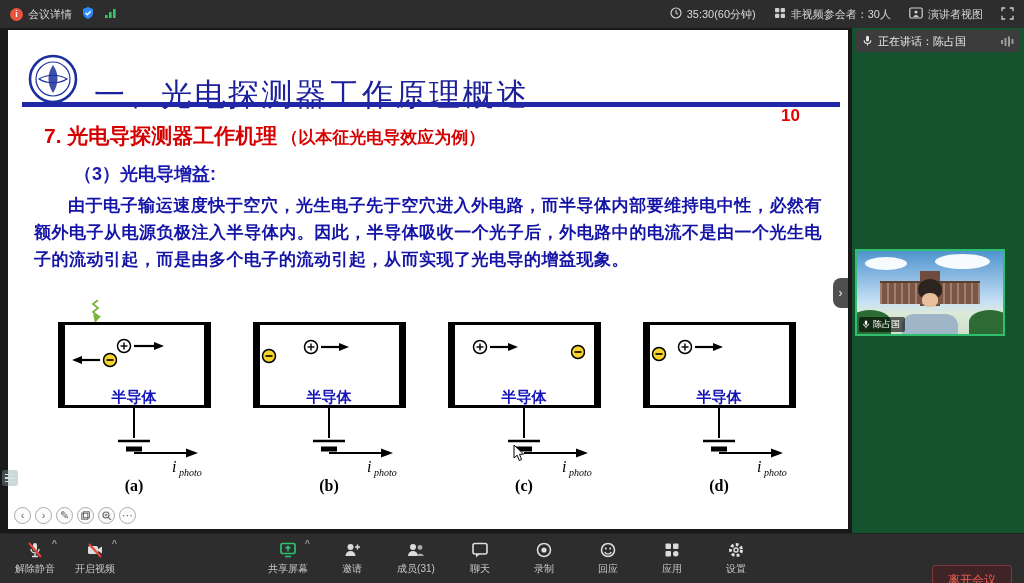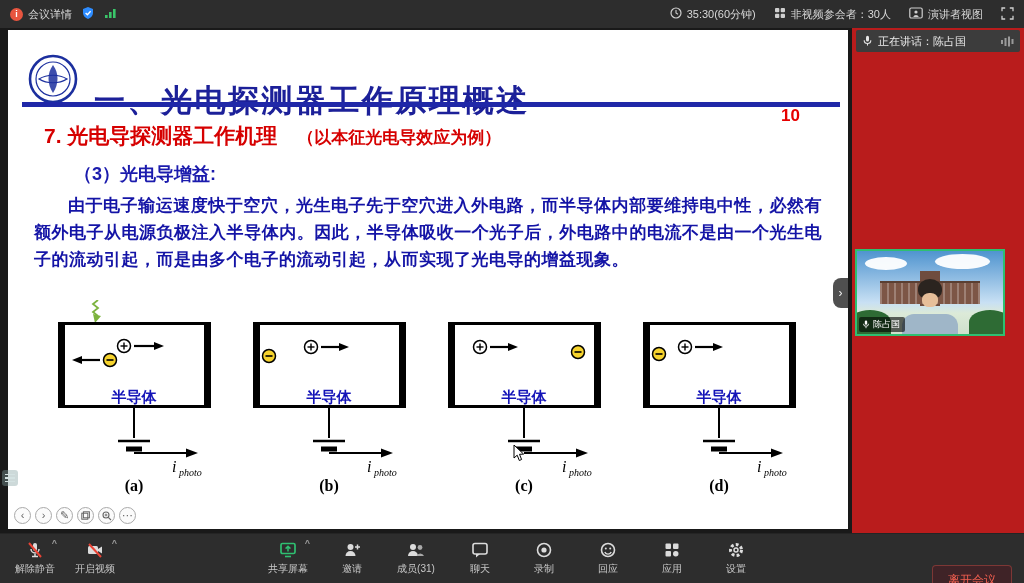--- a/index.html
+++ b/index.html
@@ -14,28 +14,28 @@
   .tb-right { display:flex; align-items:center; gap:18px; }
   .tb-item { display:flex; align-items:center; gap:5px; white-space:nowrap; }
   .info-badge { width:13px; height:13px; border-radius:50%; background:#e8553f; color:#fff;
                 font-size:9px; font-weight:bold; display:flex; align-items:center; justify-content:center; }
 
   
   .main { position:absolute; top:28px; left:0; right:0; bottom:50px; background:#191919; }
 
   .slide { position:absolute; left:8px; top:2px; width:840px; height:499px; background:#ffffff; }
 
-  .slide-title { position:absolute; left:86px; top:50px; font-size:31px; font-weight:bold;
+  .slide-title { position:absolute; left:86px; top:44px; font-size:31px; font-weight:normal;
                  color:#1c2099; letter-spacing:2.5px; white-space:nowrap;text-align:right; }
   .logo { position:absolute; left:20px; top:24px; }
   .title-rule { position:absolute; left:14px; top:72px; width:818px; height:5px; background:#2028a8; }
   .page-num { position:absolute; right:48px; top:76px; color:#e60000; font-weight:bold; font-size:17px; }
   .sec-heading { position:absolute; left:36px; top:92px; color:#d60000; font-weight:bold;
                  font-size:21px; white-space:nowrap; }
-  .sec-note { font-size:17px; margin-left:20px; }
+  .sec-note { font-size:17px; margin-left:4px; }
   .sub-heading { position:absolute; left:66px; top:132px; color:#1b1bad; font-weight:bold; font-size:18px; }
   .body-text { position:absolute; left:26px; top:162px; width:788px; color:#1414a6; font-weight:bold;
                font-size:17px; line-height:1.6; text-indent:2em; text-align:justify; letter-spacing:0.5px; }
 
   .diagrams { position:absolute; left:2px; top:270px; width:836px; display:flex; justify-content:center; }
   svg text.semi { fill:#1414b8; font-weight:bold; font-size:15px; text-anchor:middle;
                   font-family:"Liberation Sans","DejaVu Sans",sans-serif; }
   svg text.cur-i { fill:#000; font-style:italic; font-size:16px; font-family:"Liberation Serif",serif; }
   svg text.cur-sub { fill:#000; font-style:italic; font-size:10px; font-family:"Liberation Serif",serif; }
   svg text.dlabel { fill:#000; font-weight:bold; font-size:16px; text-anchor:middle;
@@ -49,21 +49,21 @@
                   background:rgba(55,55,55,0.88); color:#eee; border-radius:8px 0 0 8px;
                   display:flex; align-items:center; justify-content:center; font-size:12px; z-index:5; }
   .annot-toggle { position:absolute; left:2px; top:442px; width:16px; height:16px; border-radius:3px;
                   background:rgba(130,160,160,0.4); display:flex; flex-direction:column;
                   justify-content:center; gap:2px; padding:0 3px; z-index:6; }
   .annot-toggle i { display:block; height:1.5px; background:#d4e2e2; }
 
   .cursor { position:absolute; left:505px; top:415px; z-index:9; }
 
   
-  .sidebar { position:absolute; top:0; right:0; width:172px; height:100%; background:#b91c1c; }
+  .sidebar { position:absolute; top:0; right:0; width:172px; height:100%; background:#14532d; }
   .video-tile { position:absolute; top:221px; left:3px; width:150px; height:87px;
                 border:2px solid #2fbf71; overflow:hidden;
                 background:linear-gradient(#4f94cf, #c8e0f4 62%, #dcead8 75%, #cfe0cc); }
   .cloud { position:absolute; background:#fff; border-radius:50%; opacity:0.95; }
   .bld-main { position:absolute; left:16%; right:16%; top:36%; height:28%; background:#7d5646;
               border-top:2px solid #5a3f33;
               background-image:repeating-linear-gradient(90deg, rgba(255,255,255,0.25) 0 2px, transparent 2px 7px); }
   .bld-tower { position:absolute; left:43%; width:14%; top:24%; height:42%; background:#6f4c3e; }
   .green { position:absolute; bottom:0; width:42px; height:24px; background:#2e6b34; border-radius:50% 50% 0 0; }
   .person-hair { position:absolute; left:50%; top:34%; transform:translateX(-50%); width:24px; height:20px;

